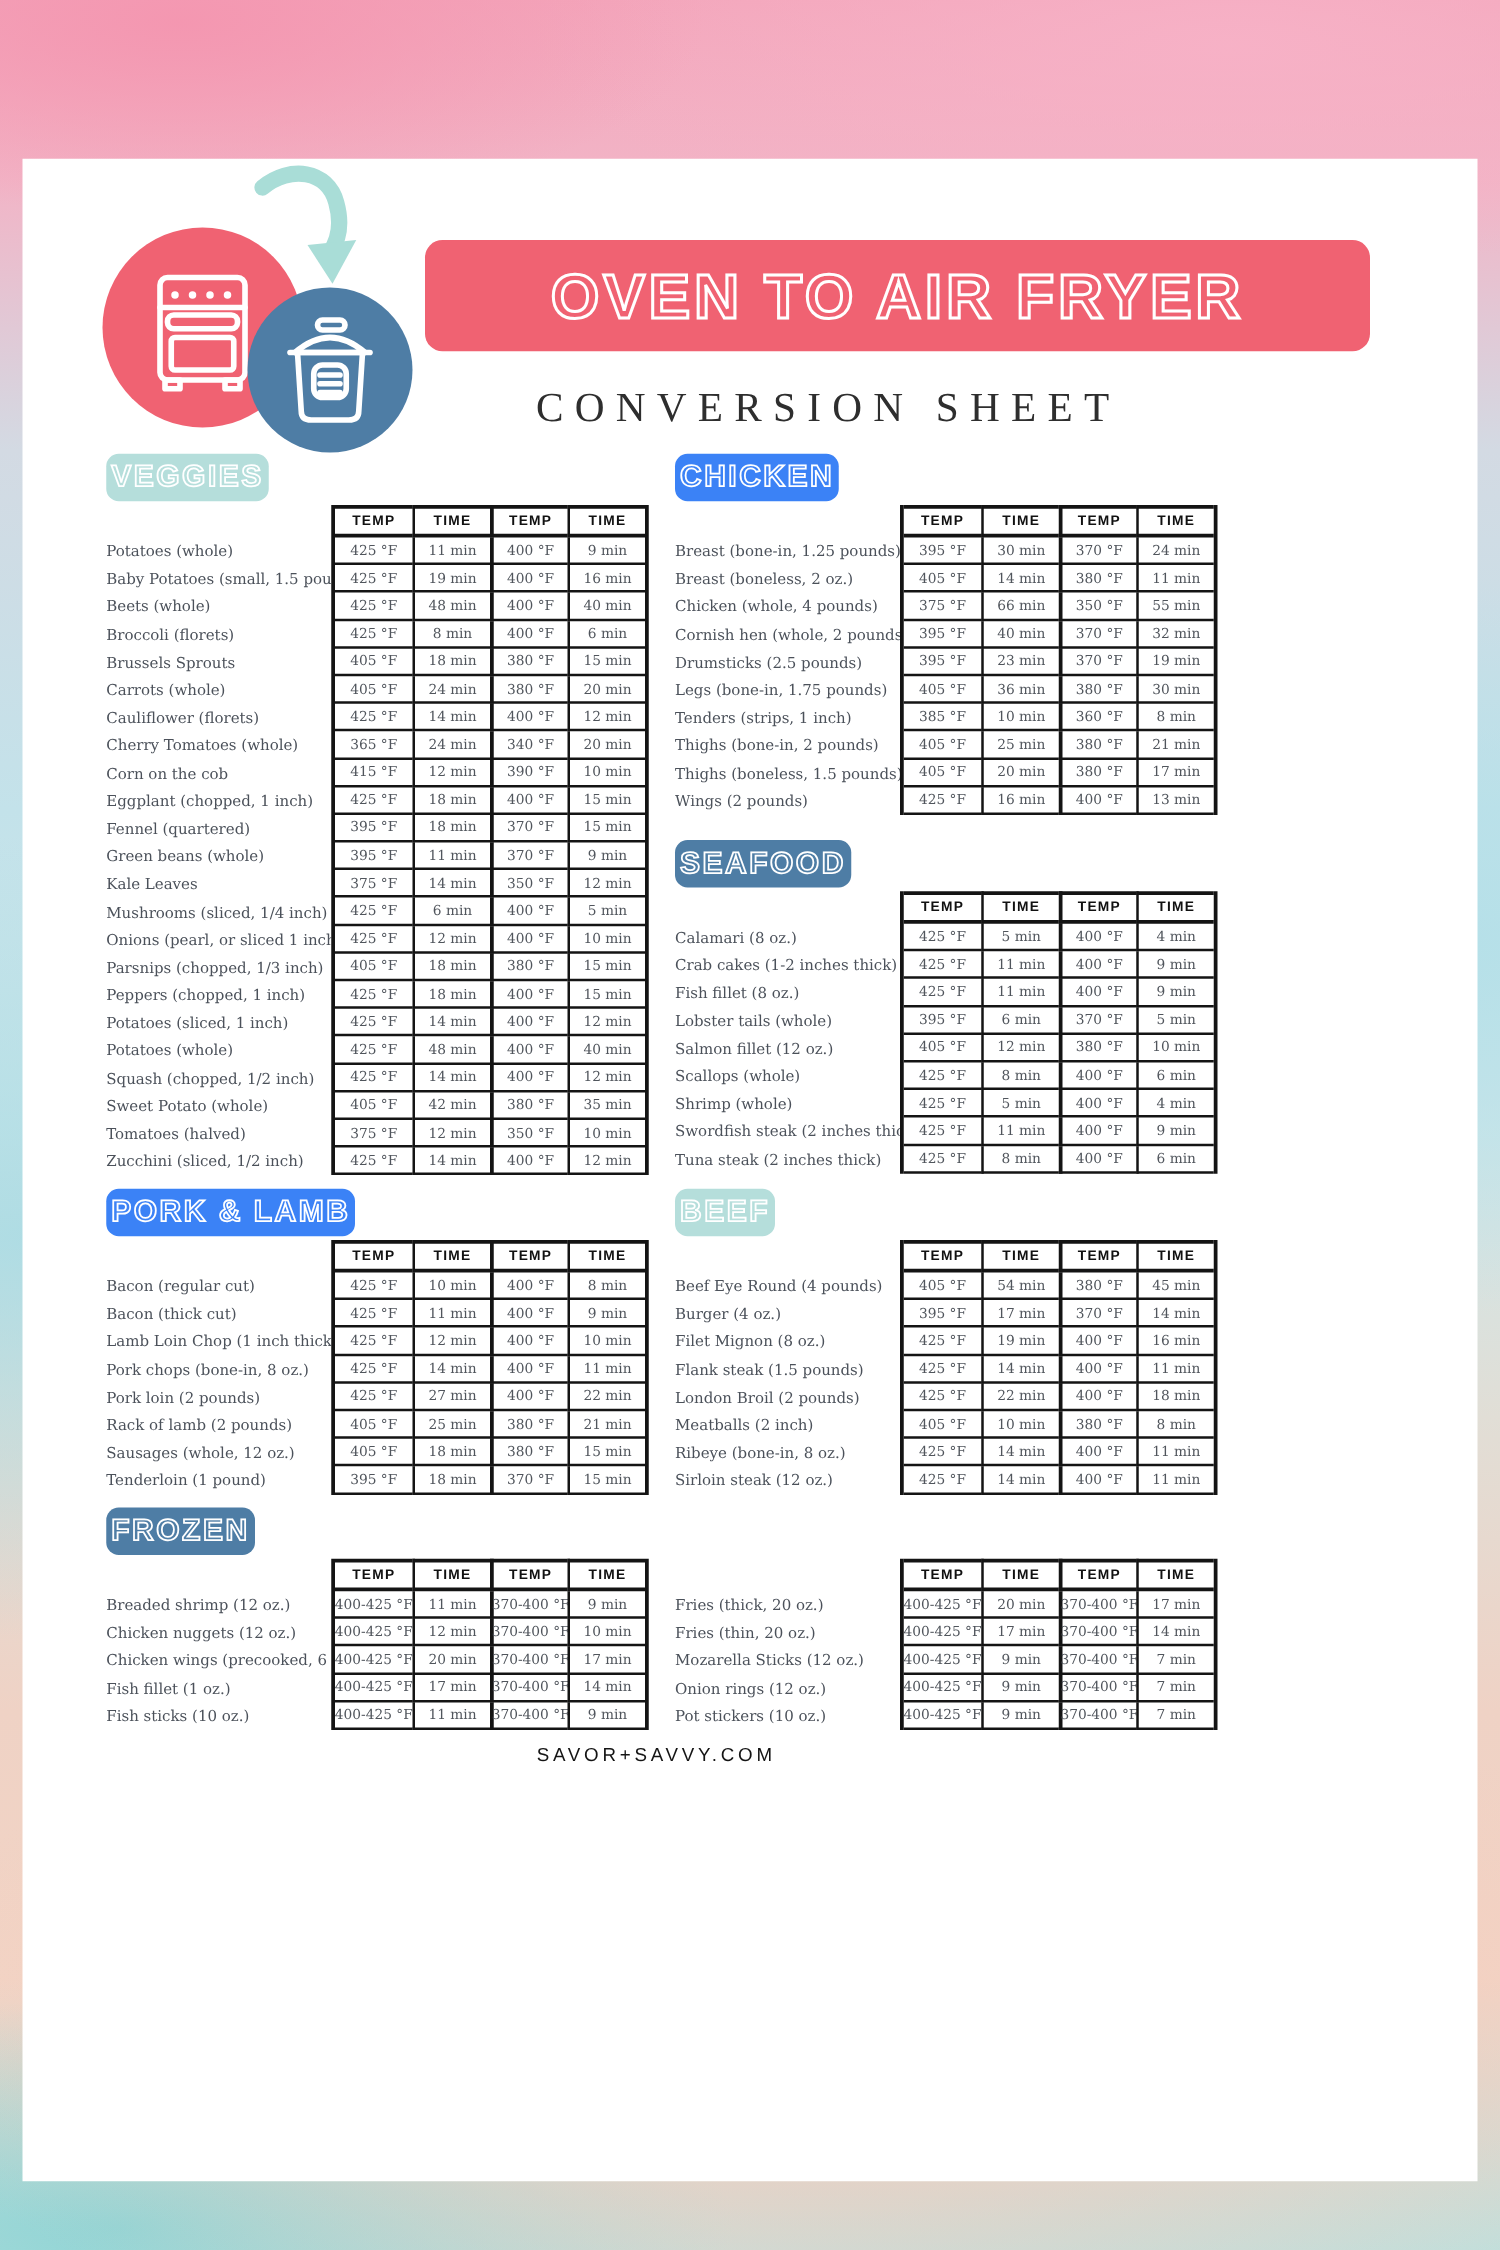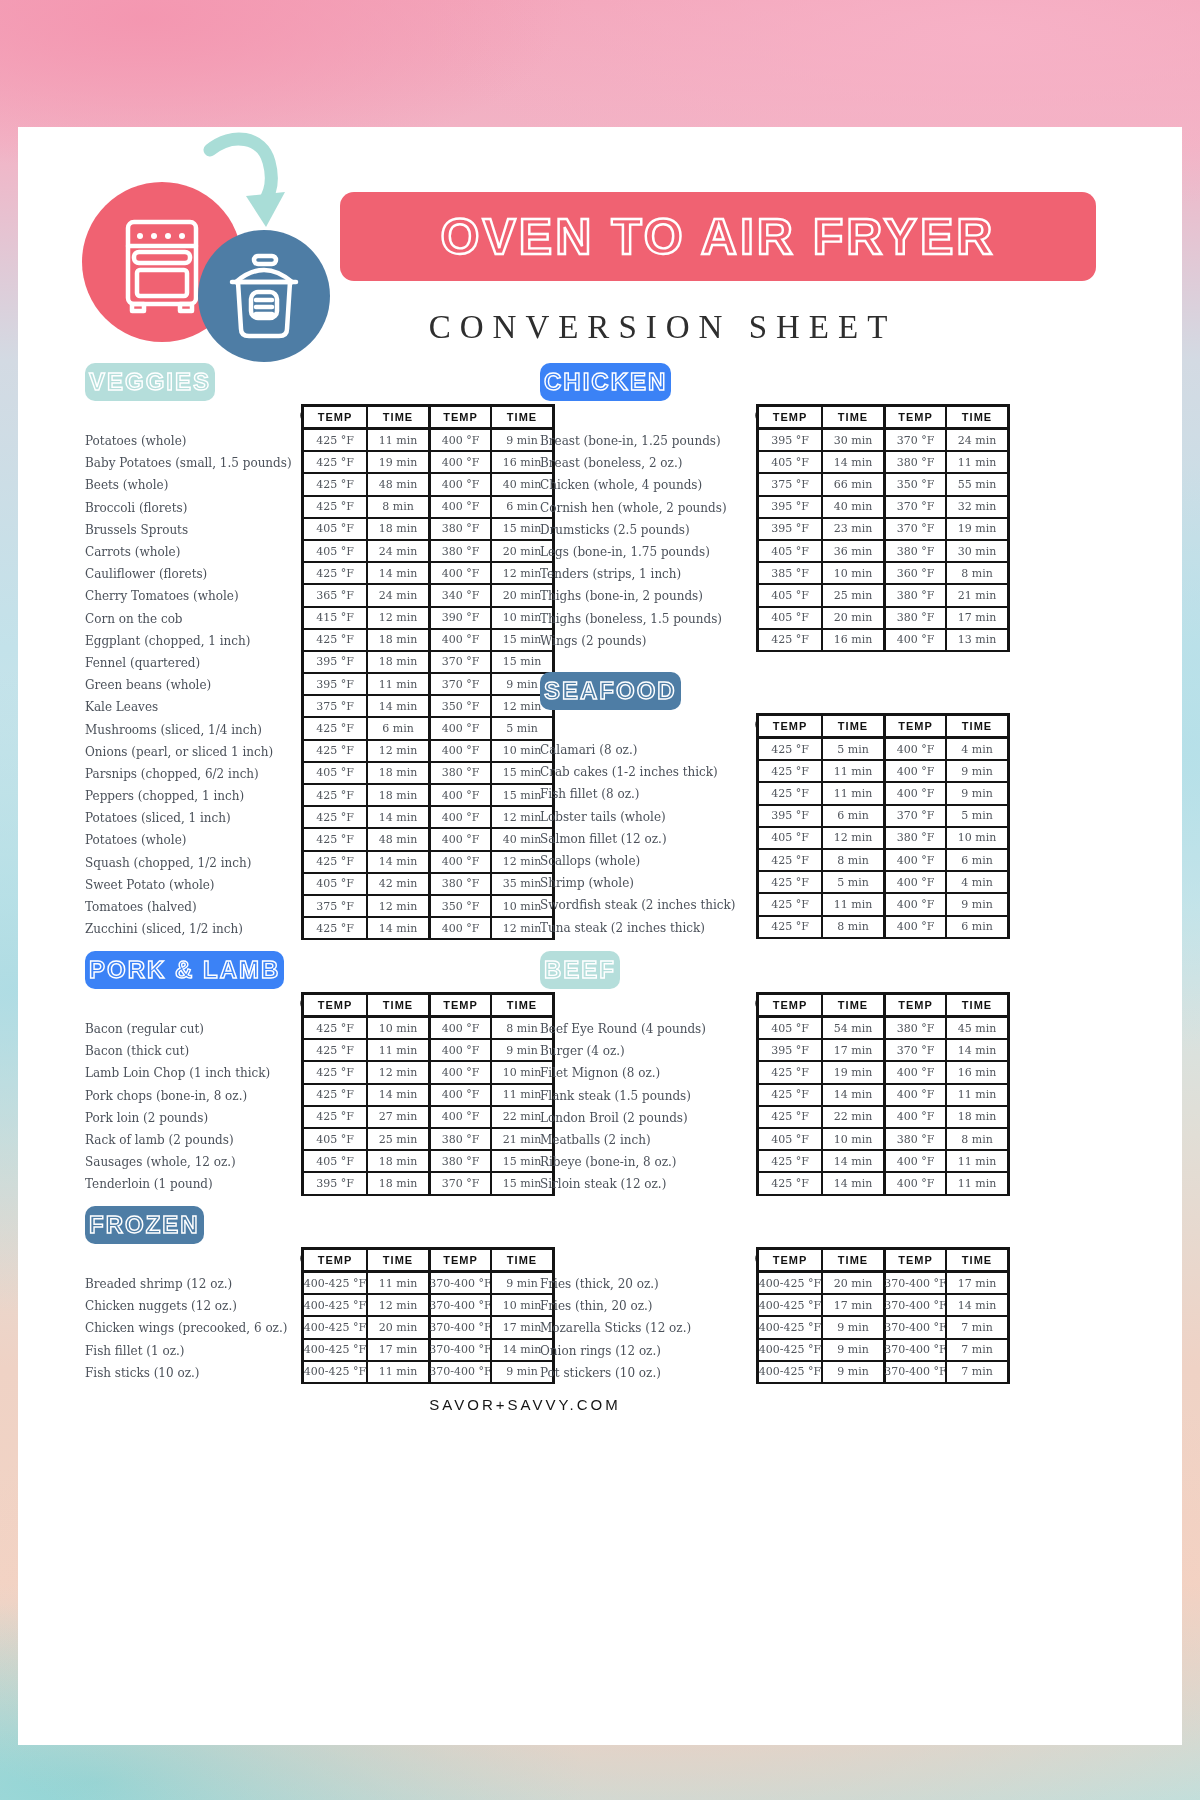--- a/index.html
+++ b/index.html
@@ -38,21 +38,21 @@
   .badge.teal{background:#b5dedb;}
   .badge.pink{background:#3b82f6;}
   .badge.blue{background:#4e7da5;}
   .ghead{position:absolute;left:180px;top:14px;width:254px;display:flex;margin-top:28px;}
   .ghead span{flex:1;text-align:center;font-weight:800;font-size:19px;letter-spacing:1px;color:#111;white-space:nowrap;}
   .tbl{position:absolute;left:0;top:41px;display:flex;}
   .foods{width:180px;padding-top:26px;box-sizing:border-box;}
   .food{height:22.2px;display:flex;align-items:center;
     font-family:"DejaVu Serif",serif;font-size:12px;color:#4b515a;white-space:nowrap;}
   .grid{width:254px;display:grid;grid-template-columns:62px 62px 62px 62px;
-    border-left:3px solid #141414;border-right:3px solid #141414;box-sizing:border-box;background:#fff;margin-left:36px;}
+    border-left:3px solid #141414;border-right:3px solid #141414;box-sizing:border-box;background:#fff;}
   .hcell{height:26px;box-sizing:border-box;border-top:3px solid #141414;border-bottom:3px solid #141414;
     display:flex;align-items:center;justify-content:center;
     font-weight:700;font-size:11px;letter-spacing:1px;color:#111;}
   .dcell{height:22.2px;box-sizing:border-box;border-bottom:2px solid #141414;
     display:flex;align-items:center;justify-content:center;
     font-family:"DejaVu Serif",serif;font-size:11px;color:#50555c;white-space:nowrap;}
   .c1{border-left:2px solid #141414;}
   .c2{border-left:3px solid #141414;}
   .c3{border-left:2px solid #141414;}
 
@@ -116,21 +116,21 @@
         <div class="food">Carrots (whole)</div>
         <div class="food">Cauliflower (florets)</div>
         <div class="food">Cherry Tomatoes (whole)</div>
         <div class="food">Corn on the cob</div>
         <div class="food">Eggplant (chopped, 1 inch)</div>
         <div class="food">Fennel (quartered)</div>
         <div class="food">Green beans (whole)</div>
         <div class="food">Kale Leaves</div>
         <div class="food">Mushrooms (sliced, 1/4 inch)</div>
         <div class="food">Onions (pearl, or sliced 1 inch)</div>
-        <div class="food">Parsnips (chopped, 6/2 inch)</div>
+        <div class="food">Parsnips (chopped, 1/3 inch)</div>
         <div class="food">Peppers (chopped, 1 inch)</div>
         <div class="food">Potatoes (sliced, 1 inch)</div>
         <div class="food">Potatoes (whole)</div>
         <div class="food">Squash (chopped, 1/2 inch)</div>
         <div class="food">Sweet Potato (whole)</div>
         <div class="food">Tomatoes (halved)</div>
         <div class="food">Zucchini (sliced, 1/2 inch)</div>
       </div>
     <div class="grid">
       <div class="hcell c0">TEMP</div>

